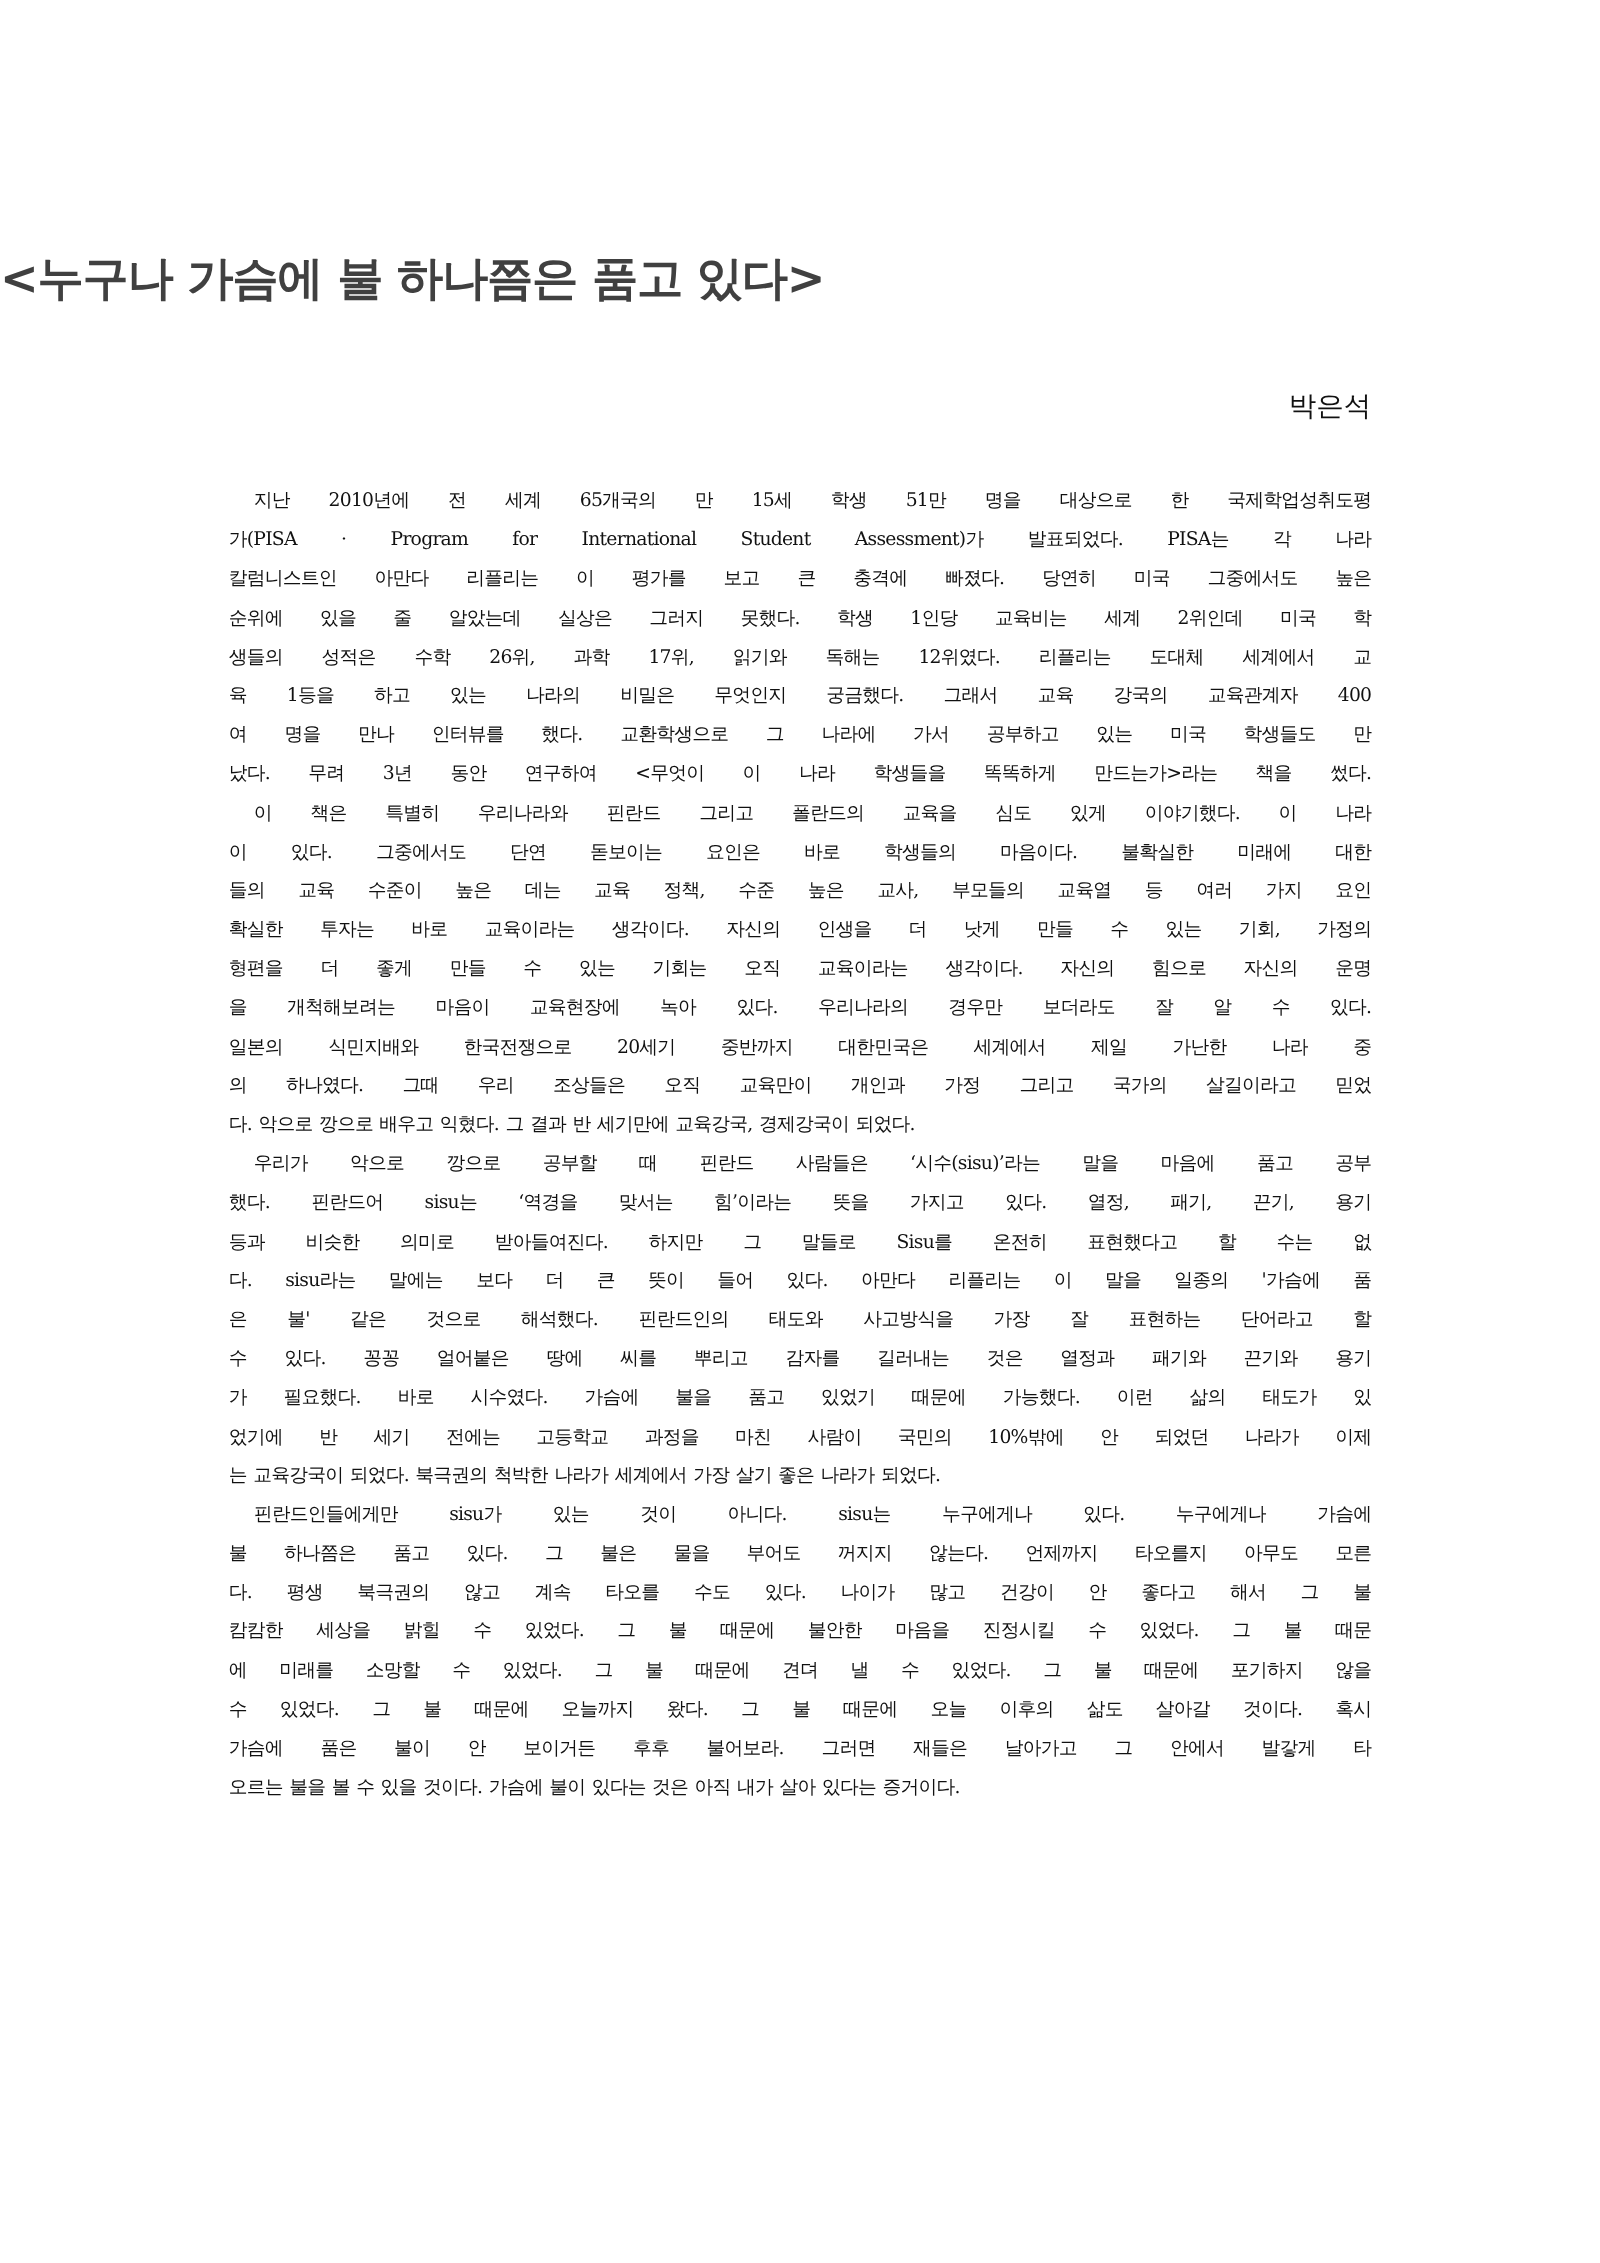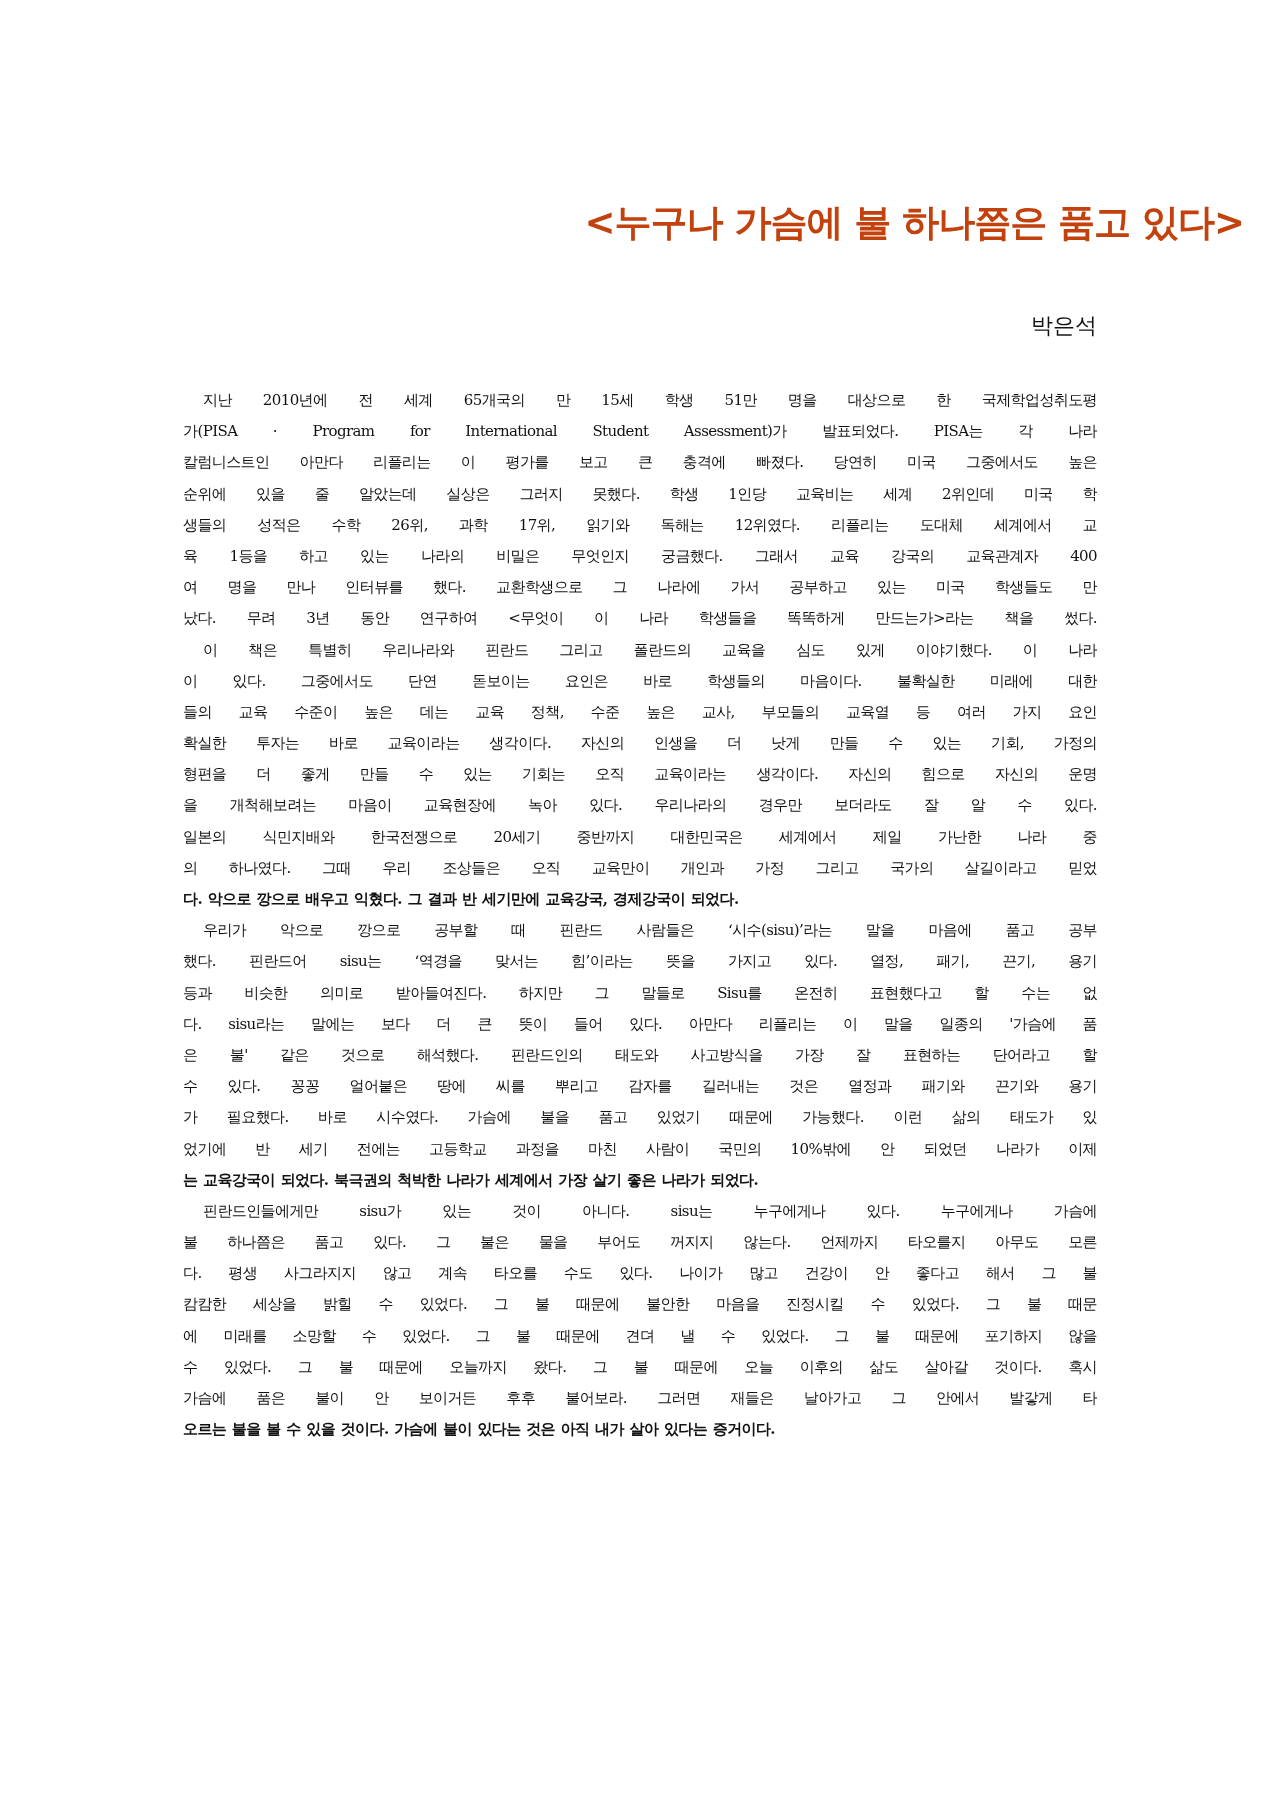--- a/index.html
+++ b/index.html
@@ -1,27 +1,27 @@
 <!DOCTYPE html>
 <html><head>
 <meta charset="utf-8">
 <style>
   html, body { margin: 0; padding: 0; background: #ffffff; }
   body { width: 1280px; height: 1810px; position: relative; overflow: hidden;
          font-family: "DejaVu Serif", "Liberation Serif", serif; color: #111; }
   .page { position: absolute; left: 0; top: 0; width: 1280px; height: 1810px; background: #fff; }
-  .title { position: absolute; left: 0; top: 200px; width: 1244px; text-align: right;
+  .title { position: absolute; left: 0; top: 200px; width: 1244px; text-align: left;
            font-family: "DejaVu Sans", "Liberation Sans", sans-serif; font-weight: bold;
-           font-size: 37px; letter-spacing: -1px; line-height: 46px; color: #c2410c; }
+           font-size: 37px; letter-spacing: -1px; line-height: 46px; color: #404040; }
   .author { position: absolute; right: 183px; top: 312px; font-size: 22px; line-height: 28px; }
   .body { position: absolute; left: 183px; top: 385px; width: 914px; }
   .line { display: block; height: 31.2px; line-height: 31.2px; font-size: 15px;
           white-space: nowrap; text-align: justify; text-align-last: justify;
           letter-spacing: -0.6px; word-spacing: 1px; }
-  .line.last { text-align-last: left; font-weight: bold; }
+  .line.last { text-align-last: left; }
   .line.indent { padding-left: 20px; }
 </style>
 </head>
 <body>
 
 <div class="page">
   <div class="title">&lt;누구나 가슴에 불 하나쯤은 품고 있다&gt;</div>
   <div class="author">박은석</div>
 
   <div class="body">
@@ -53,21 +53,21 @@
       <span class="line">다. sisu라는 말에는 보다 더 큰 뜻이 들어 있다. 아만다 리플리는 이 말을 일종의 '가슴에 품</span>
       <span class="line">은 불' 같은 것으로 해석했다. 핀란드인의 태도와 사고방식을 가장 잘 표현하는 단어라고 할</span>
       <span class="line">수 있다. 꽁꽁 얼어붙은 땅에 씨를 뿌리고 감자를 길러내는 것은 열정과 패기와 끈기와 용기</span>
       <span class="line">가 필요했다. 바로 시수였다. 가슴에 불을 품고 있었기 때문에 가능했다. 이런 삶의 태도가 있</span>
       <span class="line">었기에 반 세기 전에는 고등학교 과정을 마친 사람이 국민의 10%밖에 안 되었던 나라가 이제</span>
       <span class="line last">는 교육강국이 되었다. 북극권의 척박한 나라가 세계에서 가장 살기 좋은 나라가 되었다.</span>
     </div>
     <div>
       <span class="line indent">핀란드인들에게만 sisu가 있는 것이 아니다. sisu는 누구에게나 있다. 누구에게나 가슴에</span>
       <span class="line">불 하나쯤은 품고 있다. 그 불은 물을 부어도 꺼지지 않는다. 언제까지 타오를지 아무도 모른</span>
-      <span class="line">다. 평생 사그라지지 않고 계속 타오를 수도 있다. 나이가 많고 건강이 안 좋다고 해서 그 불</span>
+      <span class="line">다. 평생 북극권의 않고 계속 타오를 수도 있다. 나이가 많고 건강이 안 좋다고 해서 그 불</span>
       <span class="line">캄캄한 세상을 밝힐 수 있었다. 그 불 때문에 불안한 마음을 진정시킬 수 있었다. 그 불 때문</span>
       <span class="line">에 미래를 소망할 수 있었다. 그 불 때문에 견뎌 낼 수 있었다. 그 불 때문에 포기하지 않을</span>
       <span class="line">수 있었다. 그 불 때문에 오늘까지 왔다. 그 불 때문에 오늘 이후의 삶도 살아갈 것이다. 혹시</span>
       <span class="line">가슴에 품은 불이 안 보이거든 후후 불어보라. 그러면 재들은 날아가고 그 안에서 발갛게 타</span>
       <span class="line last">오르는 불을 볼 수 있을 것이다. 가슴에 불이 있다는 것은 아직 내가 살아 있다는 증거이다.</span>
     </div>
   </div>
 </div>
 
 </body></html>

